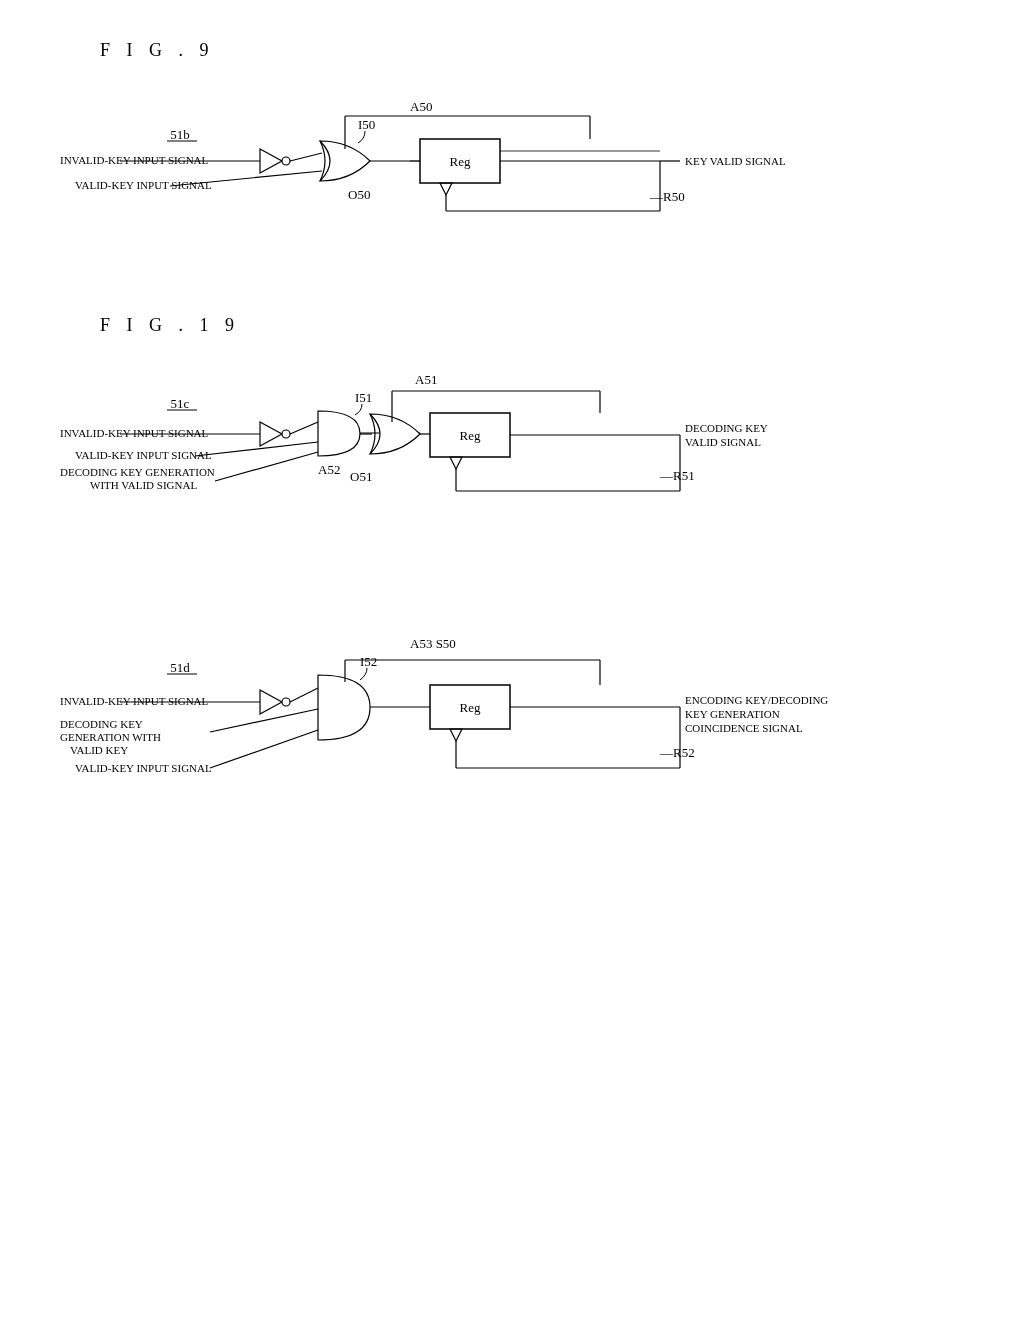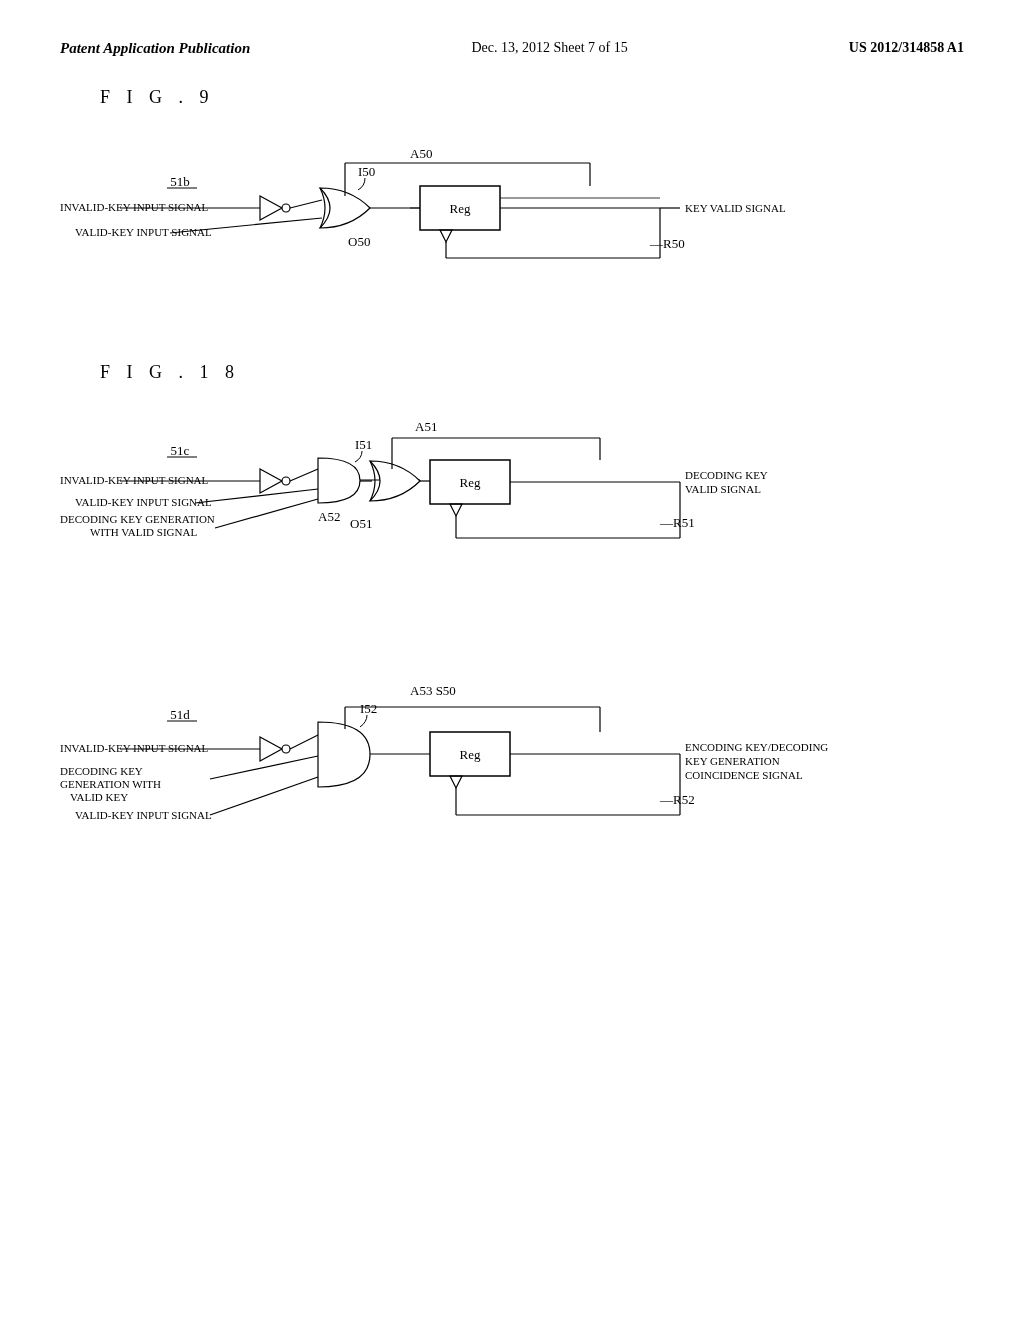--- a/index.html
+++ b/index.html
@@ -72,25 +72,20 @@
 
     text {
       font-family: 'Times New Roman', Times, serif;
     }
   </style>
 </head>
 <body>
 
 <div class="page">
 
-  <div class="header">
-    <div class="header-left">Patent Application Publication</div>
-    <div class="header-center">Dec. 13, 2012   Sheet 7 of 15</div>
-    <div class="header-right">US 2012/314858 A1</div>
-  </div>
 
   <div class="figure-section">
     <div class="figure-label">F  I  G .  9</div>
     <div class="diagram-container">
       <svg width="860" height="180" viewBox="0 0 860 180">
 
         <text x="120" y="58" font-size="13" text-anchor="middle">51b</text>
         <line x1="107" y1="60" x2="137" y2="60" stroke="black" stroke-width="1"></line>
 
         <text x="350" y="30" font-size="13">A50</text>
@@ -144,21 +139,21 @@
         <line x1="440" y1="70" x2="600" y2="70" stroke="black" stroke-width="0.8" stroke-dasharray="none"></line>
 
         <line x1="530" y1="58" x2="530" y2="35" stroke="black" stroke-width="1.2"></line>
         <line x1="530" y1="35" x2="285" y2="35" stroke="black" stroke-width="1.2"></line>
         <line x1="285" y1="35" x2="285" y2="68" stroke="black" stroke-width="1.2"></line>
       </svg>
     </div>
   </div>
 
   <div class="figure-section">
-    <div class="figure-label">F  I  G .  1  8</div>
+    <div class="figure-label">F  I  G .  1  9</div>
     <div class="diagram-container">
       <svg width="880" height="210" viewBox="0 0 880 210">
 
         <text x="120" y="52" font-size="13" text-anchor="middle">51c</text>
         <line x1="107" y1="54" x2="137" y2="54" stroke="black" stroke-width="1"></line>
 
         <text x="355" y="28" font-size="13">A51</text>
 
         <text x="295" y="46" font-size="13">I51</text>
         <path d="M302 48 Q302 55 295 59" stroke="black" fill="none" stroke-width="1"></path>

